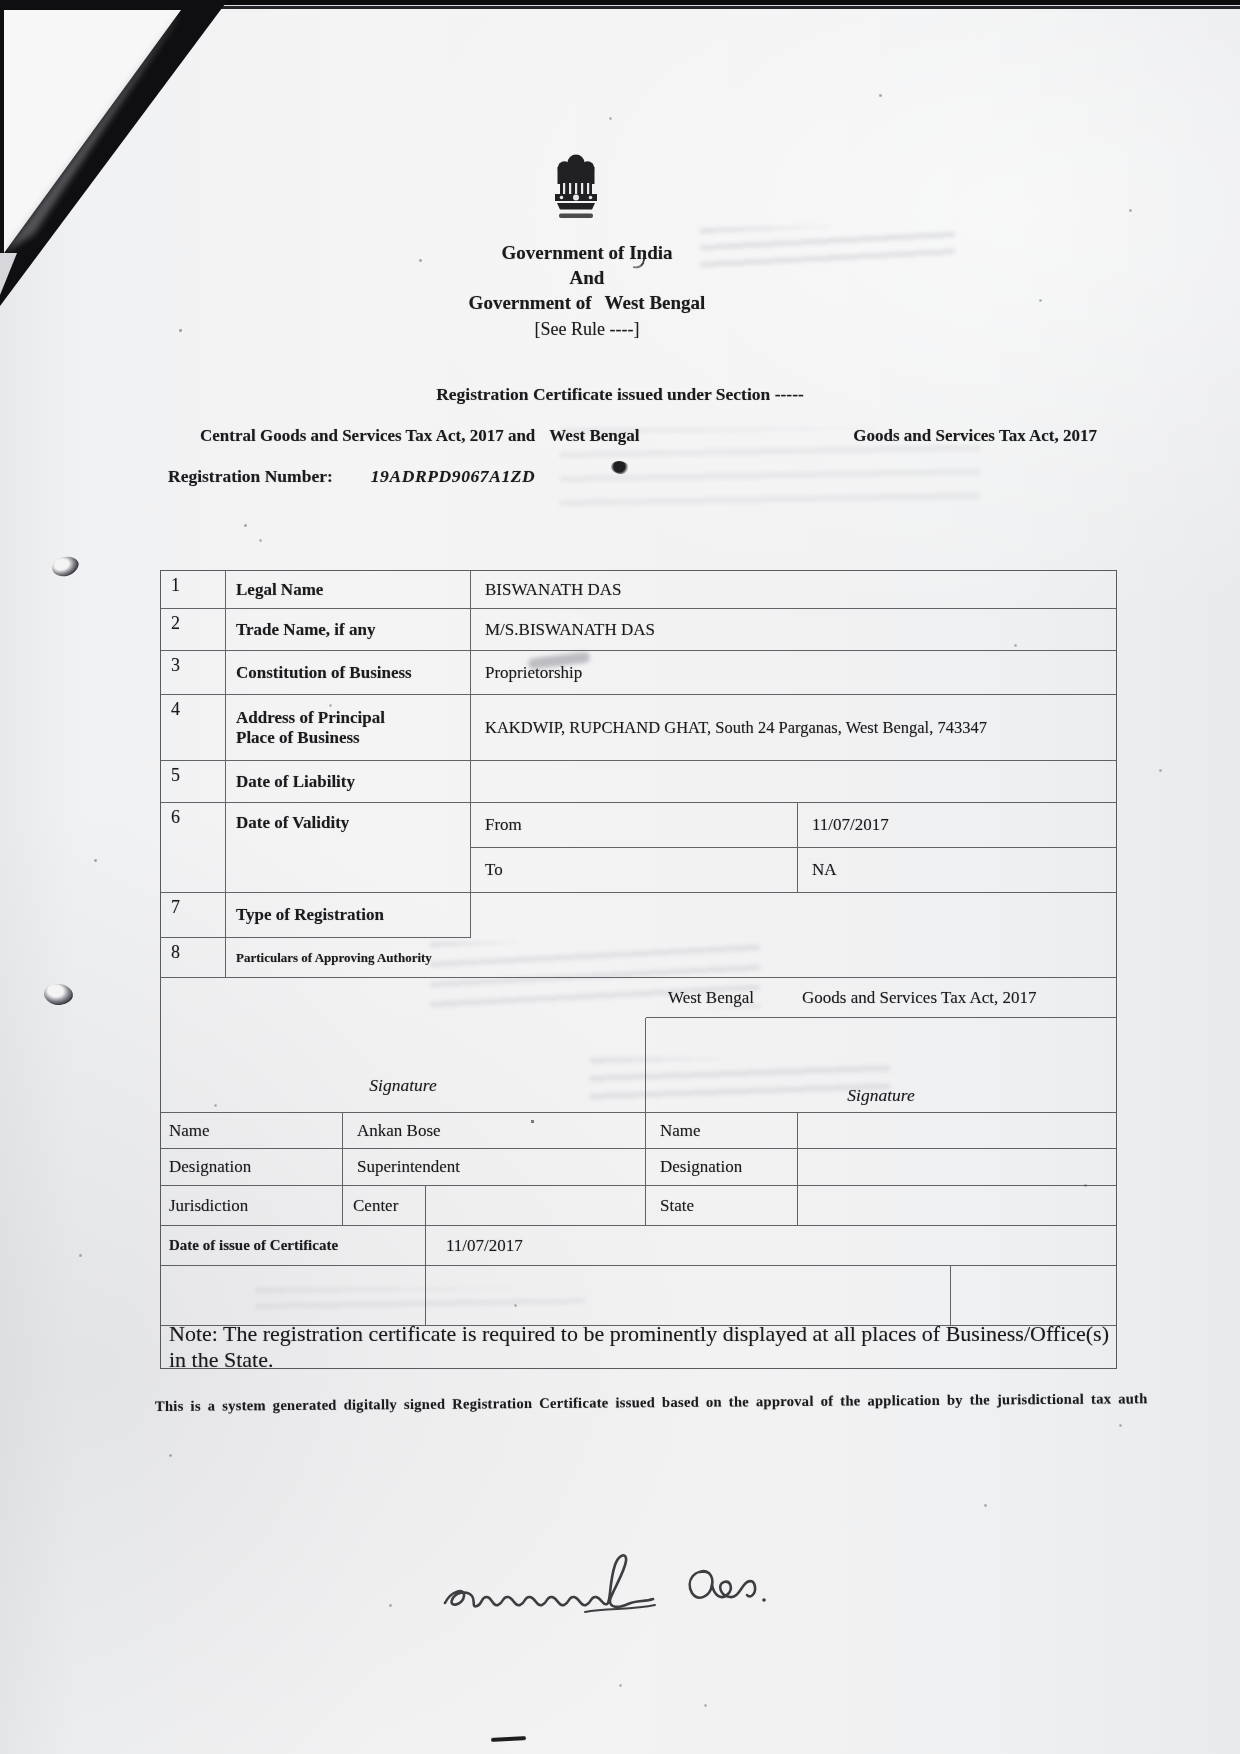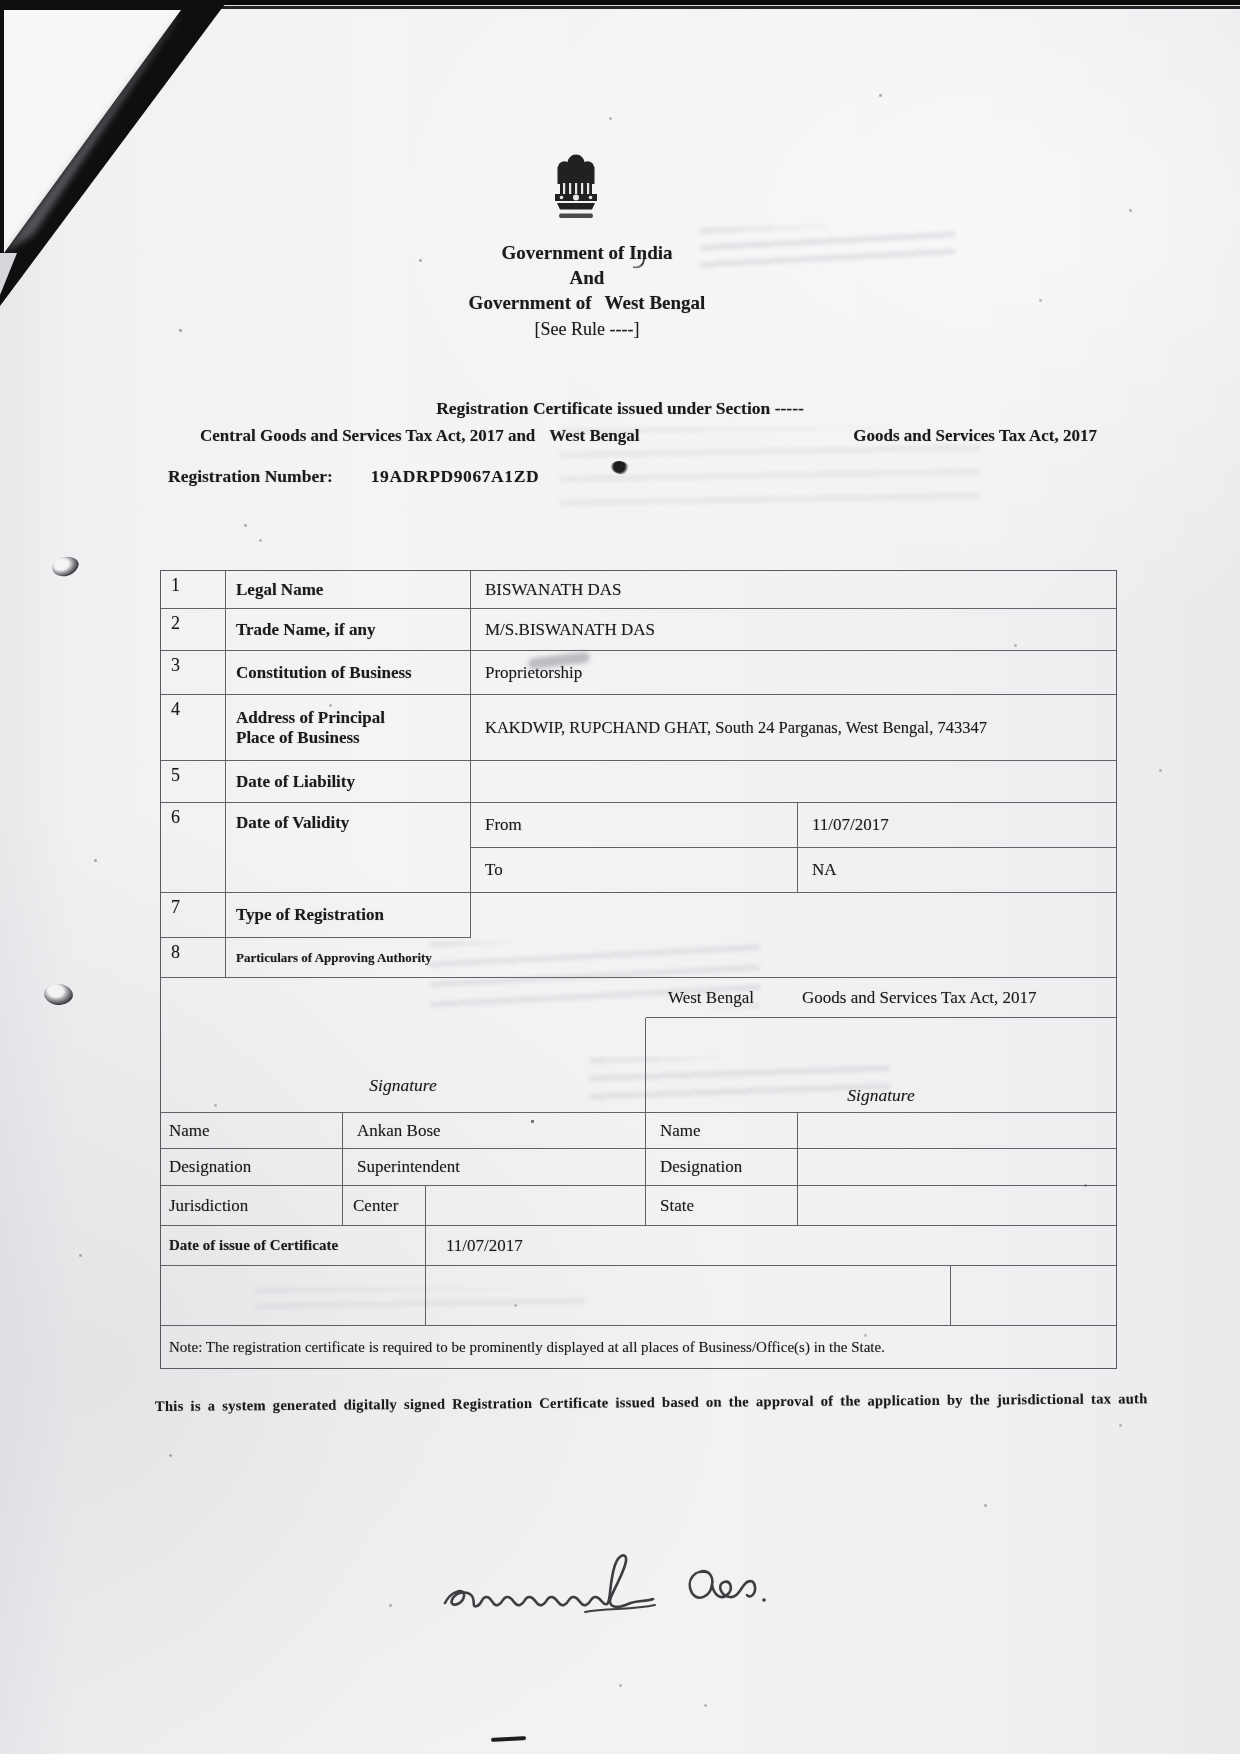--- a/index.html
+++ b/index.html
@@ -53,28 +53,28 @@
     865px 1335px 0 .6px rgba(40,40,45,.4),245px 525px 0 .7px rgba(40,40,45,.45),
     1015px 645px 0 .6px rgba(40,40,45,.4),80px 1255px 0 .7px rgba(40,40,45,.4),
     532px 1121px 0 1px rgba(40,40,45,.6),620px 1685px 0 .6px rgba(40,40,45,.4);}
   
   .emblem{position:absolute;left:542px;top:150px;z-index:2;filter:blur(.3px) contrast(.95);}
   .head-col{position:absolute;left:387px;top:240px;width:400px;text-align:center;z-index:2;}
   .gov-line{font-weight:bold;font-size:19px;line-height:25px;}
   .gov3{display:flex;justify-content:center;gap:13px;}
   .form-title{font-weight:bold;font-size:21.5px;margin-top:20px;}
   .see-rule{font-size:18px;margin-top:4px;}
-  .issued-line{position:absolute;left:0;top:398px;width:1240px;text-align:center;
+  .issued-line{position:absolute;left:0;top:384px;width:1240px;text-align:center;
     font-weight:bold;font-size:17.5px;z-index:2;}
   .acts-line{position:absolute;left:200px;top:426px;width:897px;display:flex;
     font-weight:bold;font-size:17px;z-index:2;}
   .acts-state{margin-left:14px;}
   .acts-right{margin-left:auto;}
   .regno{position:absolute;left:168px;top:466px;font-weight:bold;font-size:17.5px;z-index:2;}
-  .regno .val{margin-left:24px;letter-spacing:.6px;}
+  .regno .val{margin-left:24px;letter-spacing:.6px;font-style:italic;}
   
   .cert-table{position:absolute;left:160px;top:570px;width:955px;z-index:2;
     display:grid;
     grid-template-columns:65px 117px 83px 45px 175px 152px 153px 165px;
     grid-template-rows:38px 42px 44px 66px 42px 45px 45px 45px 40px 40px 95px 36px 37px 40px 40px 60px 42px;
     border:1.2px solid rgba(62,62,68,.85);
     font-size:17px;}
   .cell{display:flex;align-items:center;min-width:0;}
   .br{border-right:1.2px solid rgba(62,62,68,.8);}
   .bb{border-bottom:1.2px solid rgba(62,62,68,.8);}
@@ -82,21 +82,21 @@
   .lbl{font-weight:bold;padding-left:10px;}
   .val{padding-left:14px;}
   .addr-lbl span{display:inline-block;max-width:182px;}
   .addr-val{font-size:16.5px;}
   .sig-cell{align-items:flex-end;justify-content:center;font-style:italic;font-size:17.5px;}
   .sig-left{padding-bottom:16px;}
   .sig-right{padding-bottom:6px;}
   .acts-cell-right{gap:0;}
   .acts-cell-right .state{padding-left:22px;}
   .acts-cell-right .act{margin-left:48px;}
-  .note-cell{font-size:15px;padding-left:8px;}
+  .note-cell{font-size:22px;padding-left:8px;}
   
   .footer-line{position:absolute;left:155px;top:1398px;width:1100px;white-space:nowrap;
     font-weight:bold;font-size:14.5px;letter-spacing:.3px;word-spacing:3px;
     transform:rotate(-.45deg);transform-origin:left center;z-index:2;}
   .hand-sig{position:absolute;left:437px;top:1545px;z-index:2;}
 </style>
 </head>
 <body>
 
 <div class="page">

